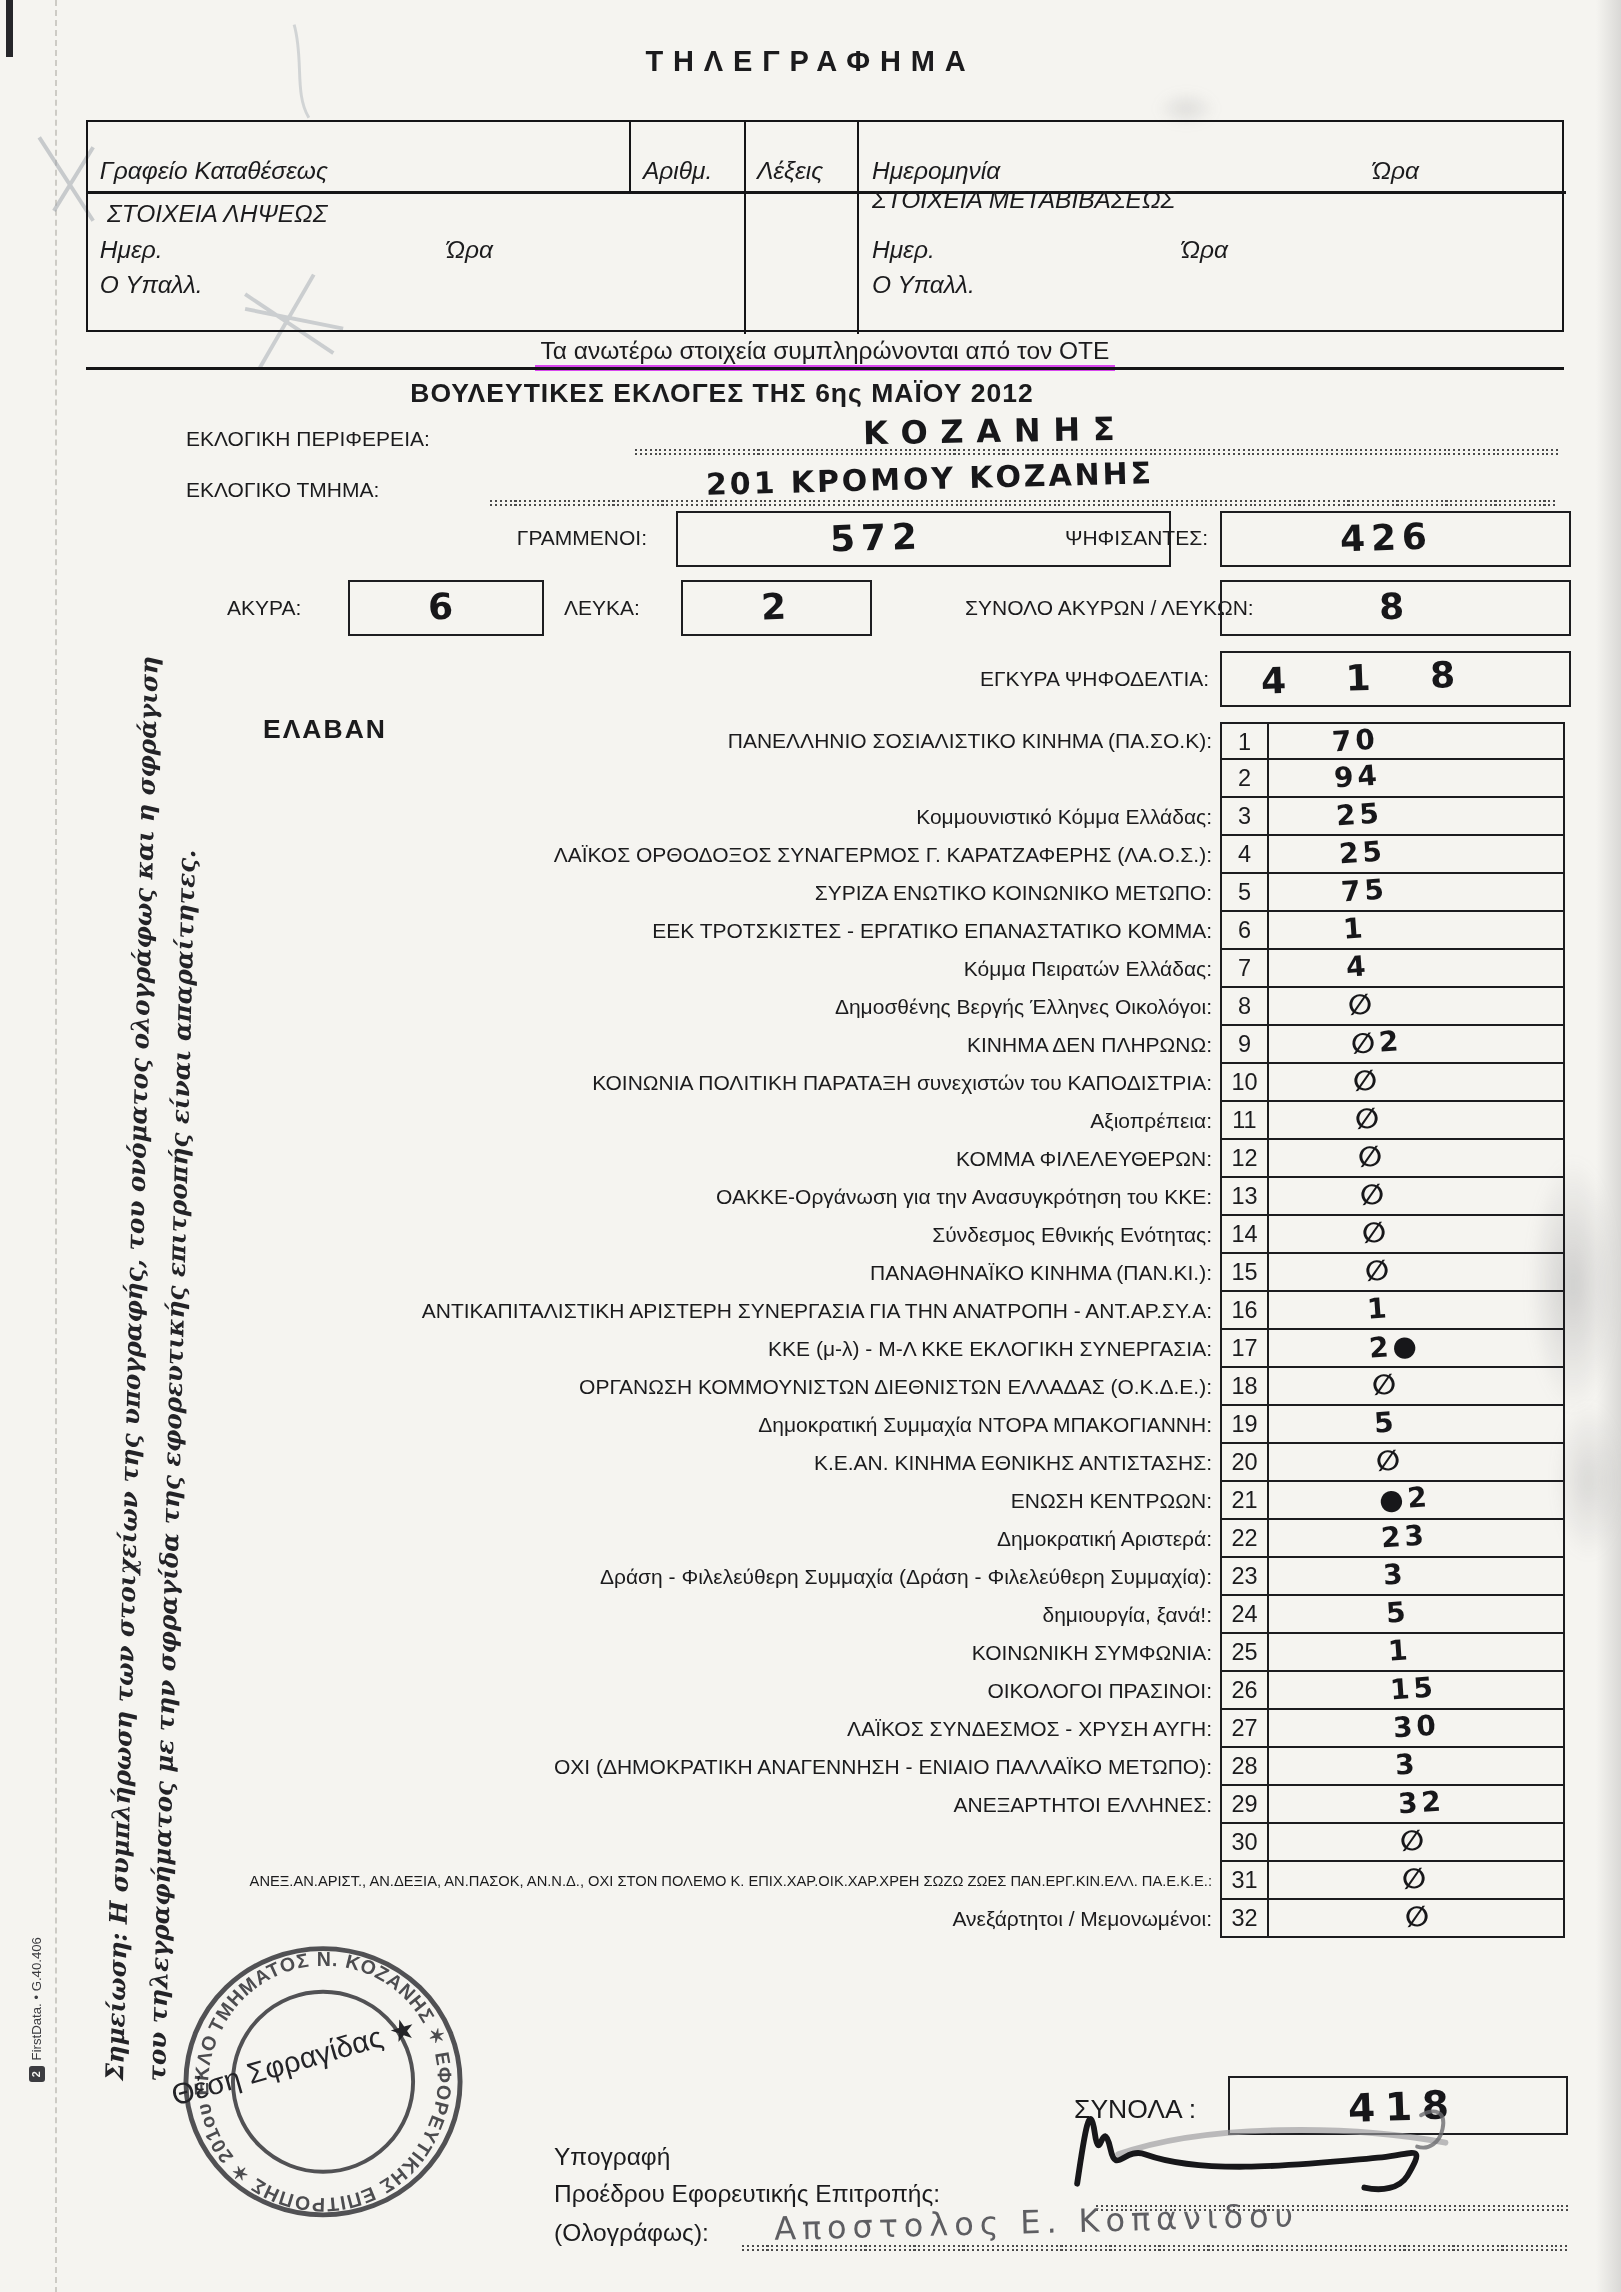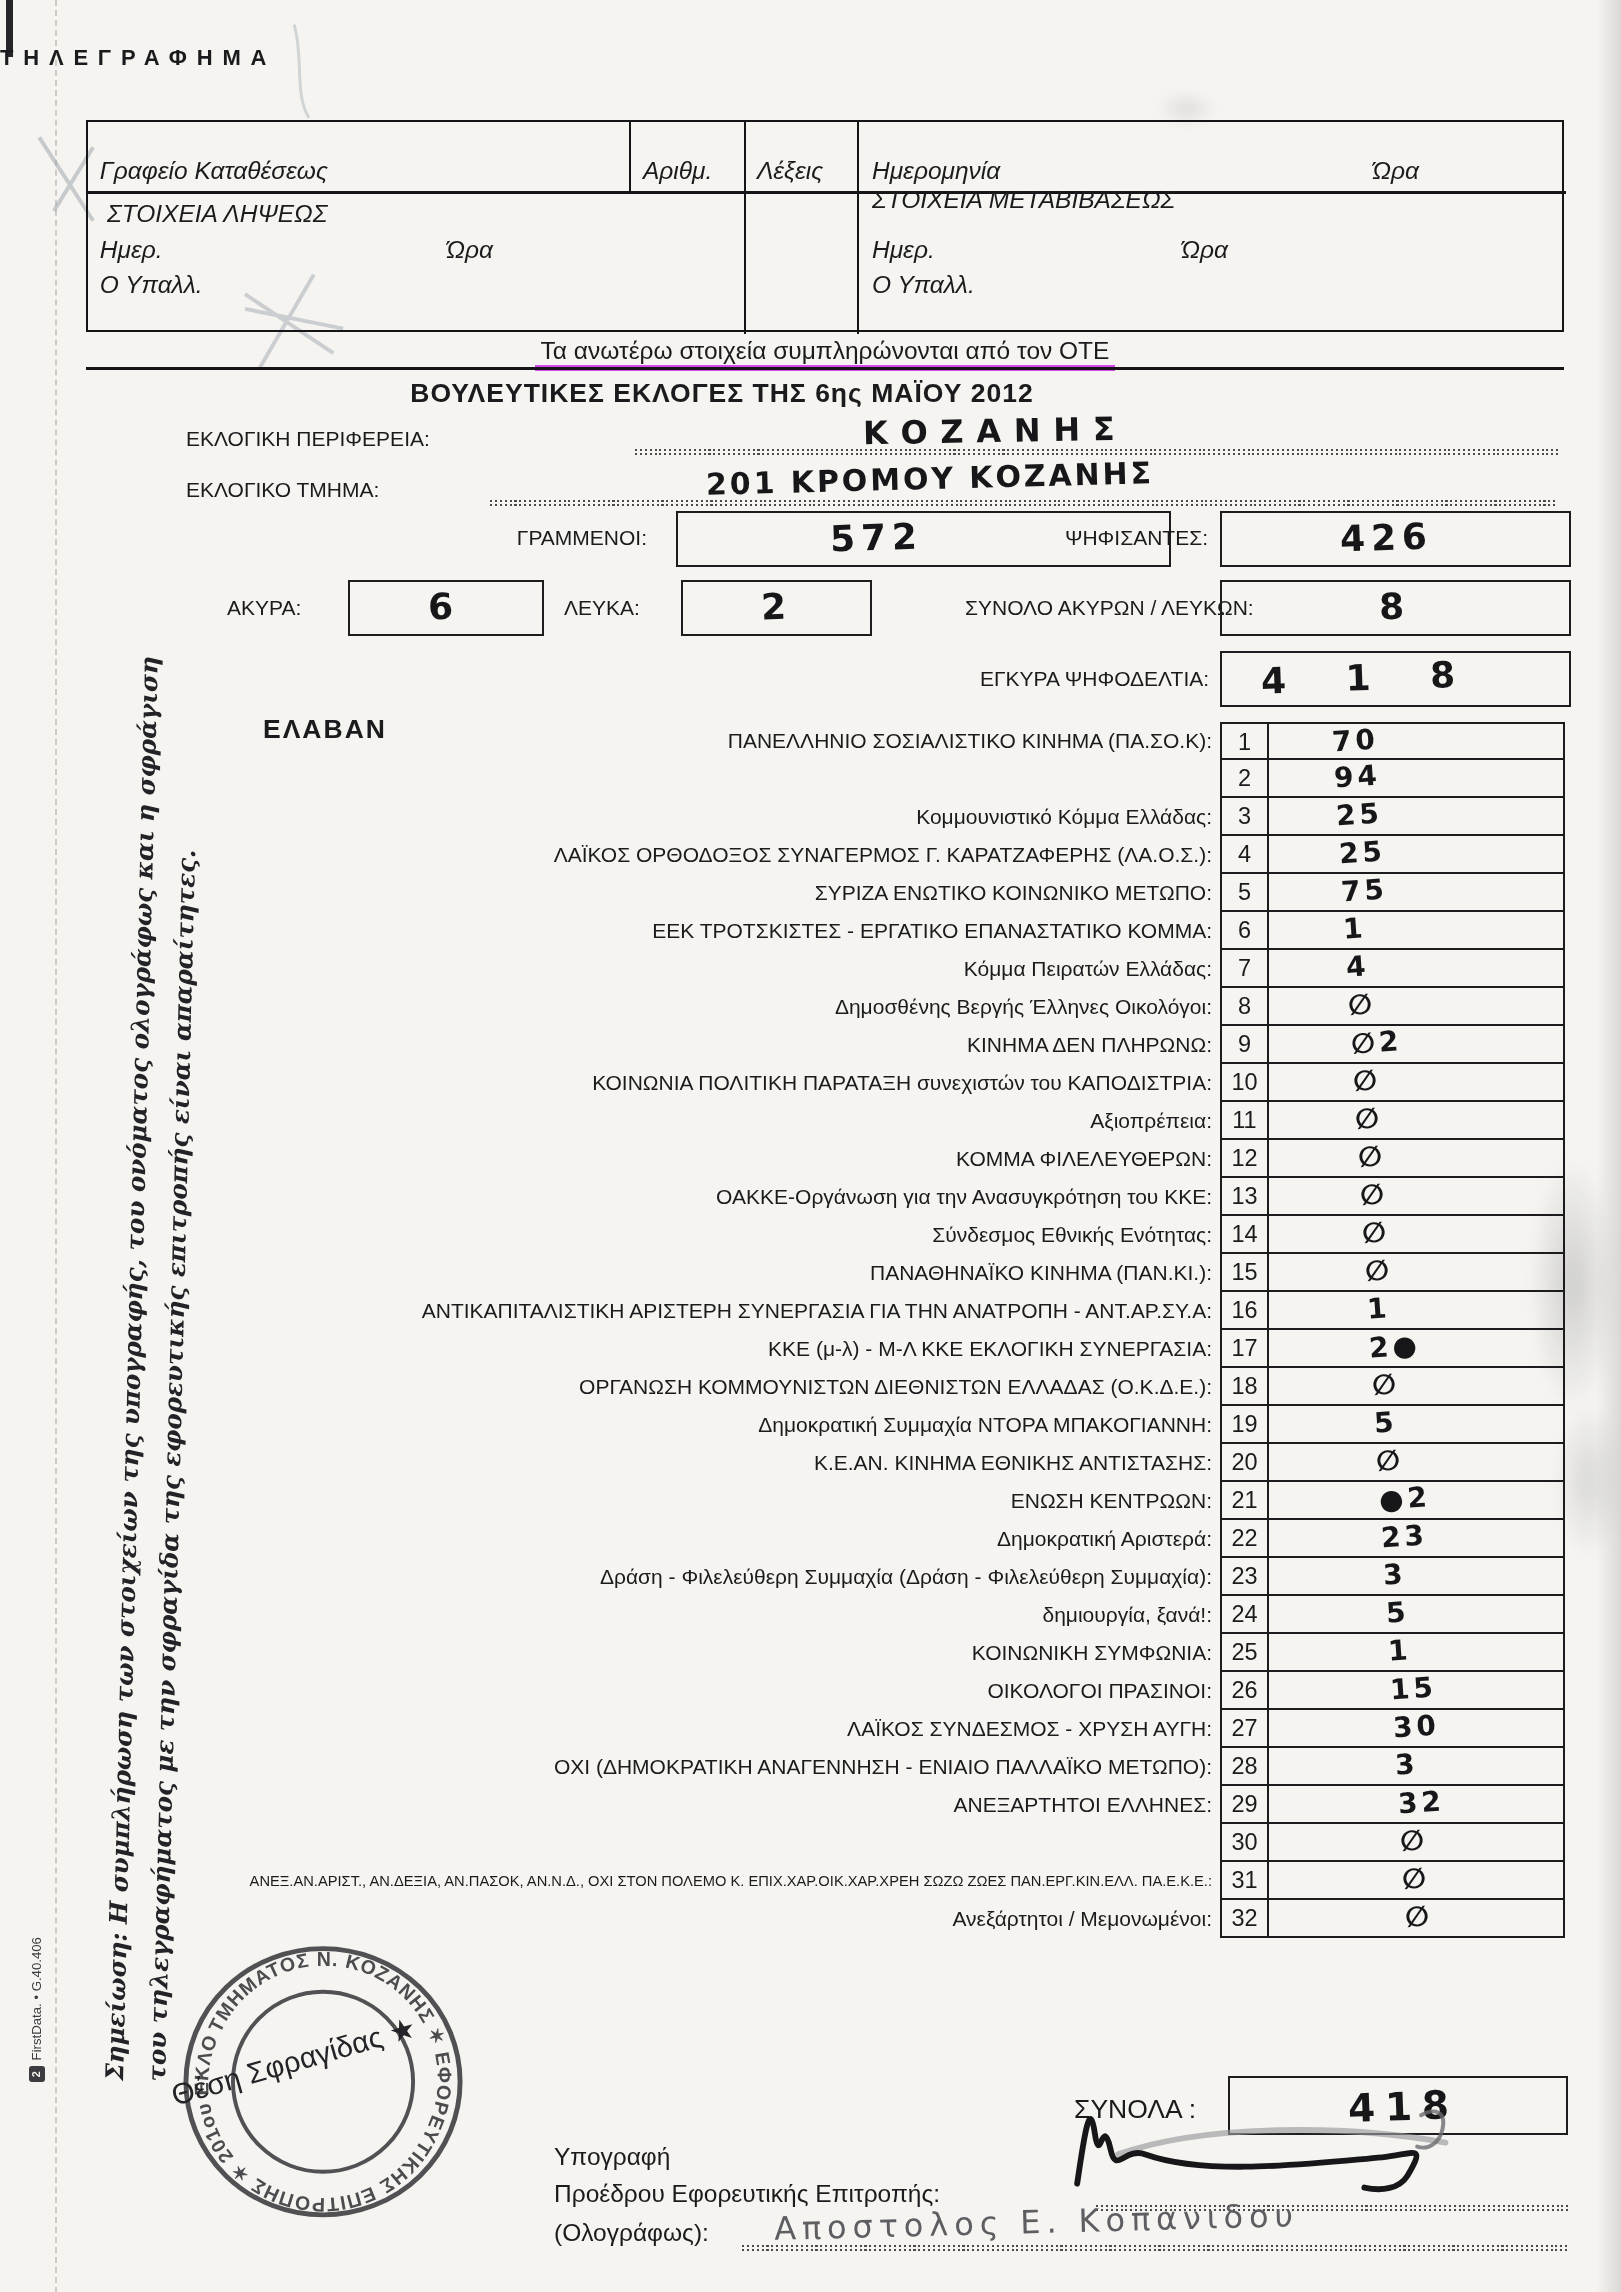--- a/index.html
+++ b/index.html
@@ -9,22 +9,22 @@
   .edge-dash{position:absolute;left:55px;top:0;height:2293px;border-left:2px dashed #c7c5be;opacity:.85;}
   .corner-tick{position:absolute;left:5.9px;top:0;width:6.9px;height:57px;background:#26262a;}
   .right-shade{position:absolute;right:0;top:0;width:25.5px;height:2293px;
     background:linear-gradient(90deg,rgba(0,0,0,0) 0%,rgba(90,90,95,.18) 100%);}
   .smudge{position:absolute;border-radius:50%;filter:blur(5.9px);}
   .sm1{left:1529px;top:1157px;width:88px;height:255px;background:radial-gradient(closest-side,rgba(120,120,125,.30),transparent);}
   .sm2{left:1554px;top:1402px;width:69px;height:157px;background:radial-gradient(closest-side,rgba(120,120,125,.22),transparent);}
   .sm3{left:1157px;top:92px;width:59px;height:33px;background:radial-gradient(closest-side,rgba(120,120,125,.20),transparent);}
 
   
-  .tg-title{position:absolute;left:0;width:1621px;top:45px;
-    font-size:22px;font-weight:bold;letter-spacing:9.8px;}
+  .tg-title{position:absolute;left:0;width:1621px;top:45px;text-align:center;
+    font-size:29px;font-weight:bold;letter-spacing:9.8px;}
   .hbox{position:absolute;left:86px;top:120px;width:1478px;height:212px;border:2.9px solid #151517;box-sizing:border-box;}
   .hline{position:absolute;background:#151517;}
   .hlabel{position:absolute;font-style:italic;font-size:24.5px;white-space:nowrap;}
   .ote-line{position:absolute;left:86px;top:337px;width:1478px;text-align:center;font-size:24.5px;}
   .ote-line span{border-bottom:6px solid #d946ef;padding:0 5.9px 1px 5.9px;}
   .rule-full{position:absolute;left:86px;top:367px;width:1478px;height:2.9px;background:#151517;}
 
   .etitle{position:absolute;left:0;width:1444px;top:378px;text-align:center;font-size:26.5px;font-weight:bold;letter-spacing:1px;}
 
   .flabel{position:absolute;font-size:21px;white-space:nowrap;}

